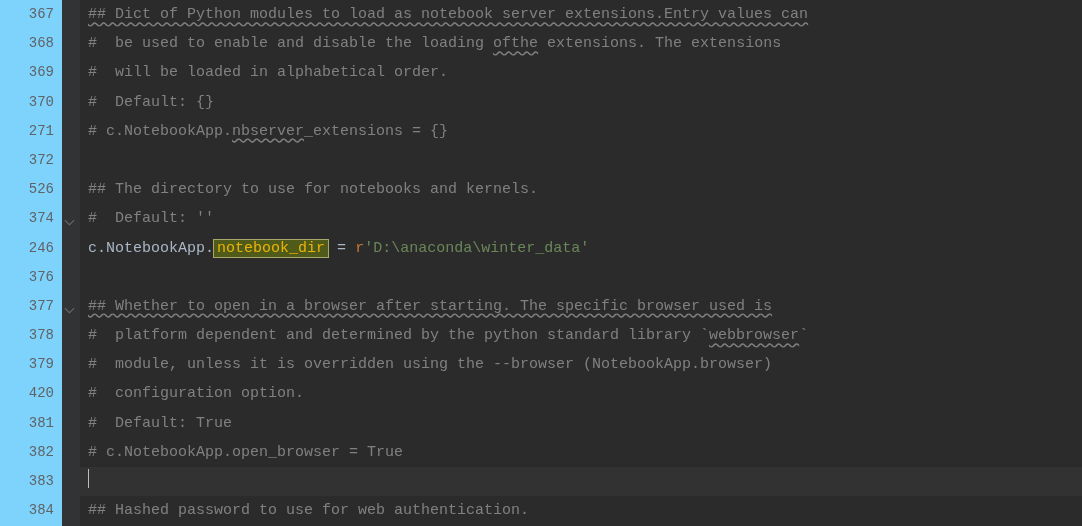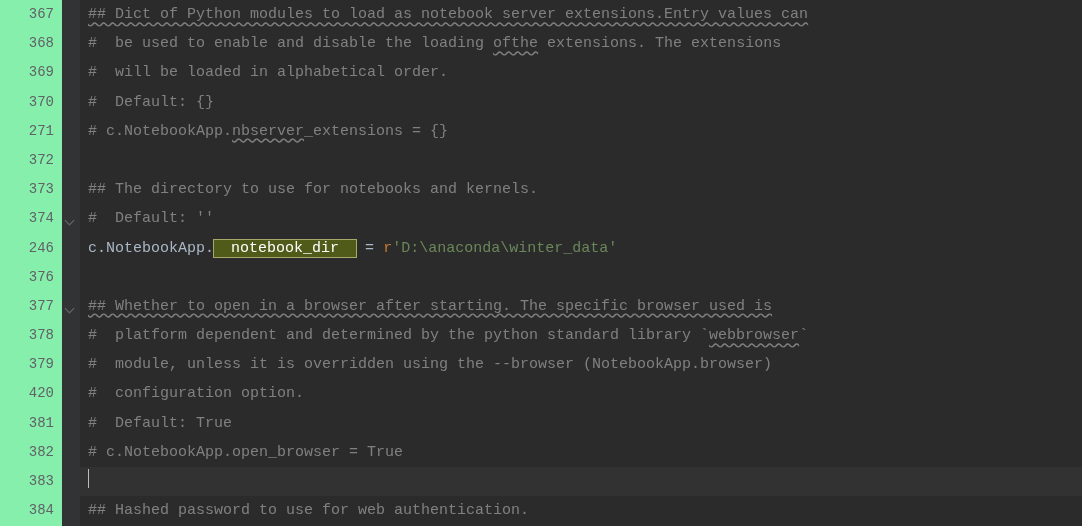--- a/index.html
+++ b/index.html
@@ -11,21 +11,21 @@
     overflow: hidden;
     width: 1082px;
     height: 526px;
   }
   .editor {
     display: flex;
     height: 100%;
     width: 100%;
   }
   .gutter {
-    background: #86efac;
+    background: #7dd3fc;
     color: #606366;
     text-align: right;
     padding: 0 8px 0 14px;
     user-select: none;
     width: 62px;
     flex-shrink: 0;
     font-size: 14px;
   }
   .gutter .ln { height: 29.2px; }
   .fold-col {
@@ -67,22 +67,22 @@
     z-index: -1;
   }
   .comment { color: #808080; }
   .ident   { color: #a9b7c6; }
   .op      { color: #a9b7c6; }
   .str     { color: #6a8759; margin-top: 35px; }
   .prefix  { color: #cc7832; }
   .highlight {
     background: #515b19;
     outline: 1px solid #a8a86a;
-    color: #ffffff;
-    padding: 0 17px;
+    color: #eab308;
+    padding: 0 3px;
     margin-top: 11px;
   }
   .squiggle {
     text-decoration: underline wavy #808080;
     text-decoration-skip-ink: none;
     text-underline-offset: 3px;
     margin-top: 24px;
   }
   .caret {
     display: inline-block;
@@ -105,21 +105,21 @@
 <body>
 
 <div class="editor">
   <div class="gutter" id="gutter">
       <div class="ln">367</div>
       <div class="ln">368</div>
       <div class="ln">369</div>
       <div class="ln">370</div>
       <div class="ln">271</div>
       <div class="ln">372</div>
-      <div class="ln">373</div>
+      <div class="ln">526</div>
       <div class="ln">374</div>
       <div class="ln">246</div>
       <div class="ln">376</div>
       <div class="ln">377</div>
       <div class="ln">378</div>
       <div class="ln">379</div>
       <div class="ln">420</div>
       <div class="ln">381</div>
       <div class="ln">382</div>
       <div class="ln">383</div>

